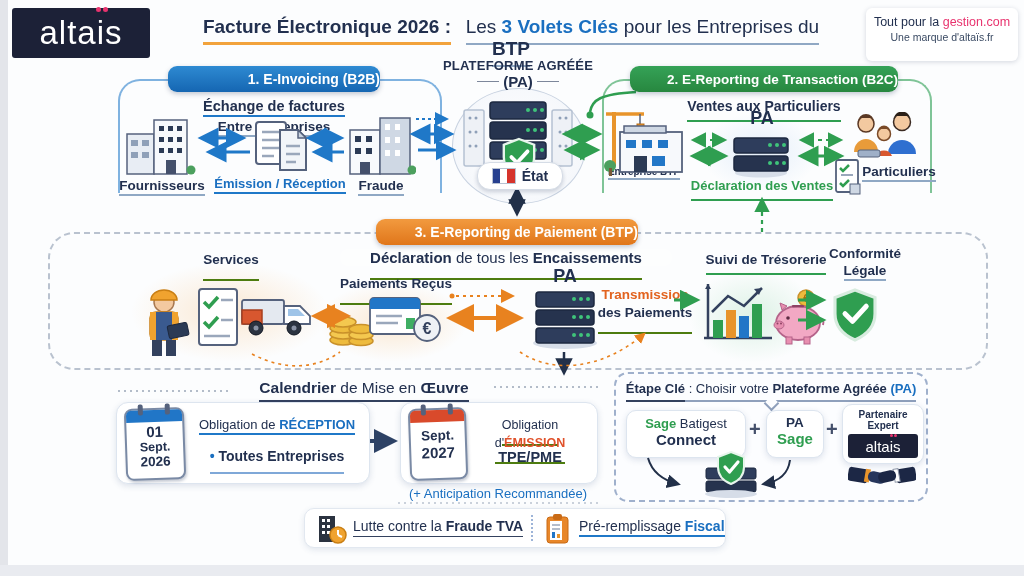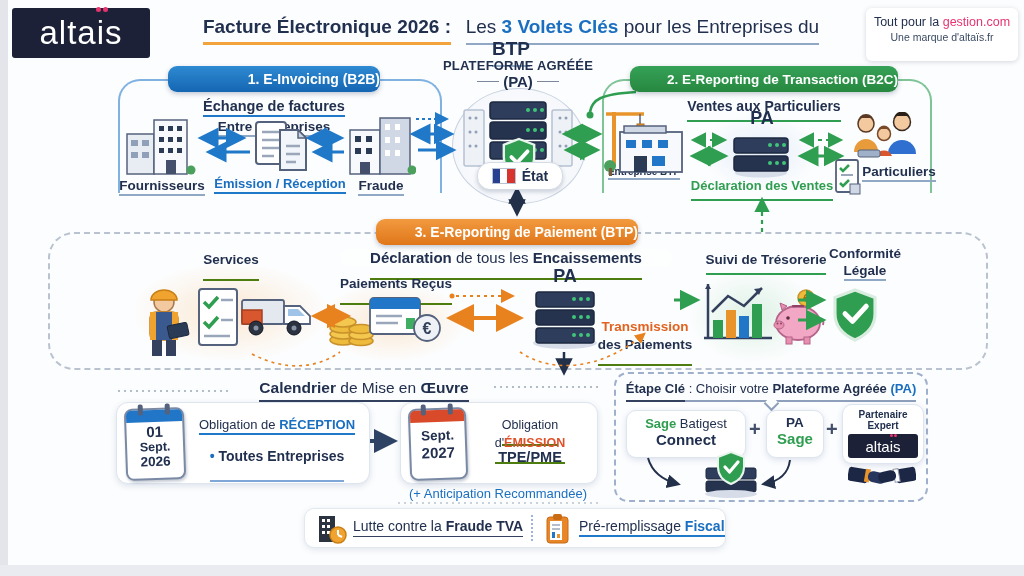--- a/index.html
+++ b/index.html
@@ -318,21 +318,21 @@
     <circle cx="55" cy="11" r="2" fill="#3fc47a"></circle>
     <circle cx="62" cy="11" r="2" fill="#3fc47a"></circle>
   <circle cx="48" cy="29" r="2" fill="#3fc47a"></circle>
     <circle cx="55" cy="29" r="2" fill="#3fc47a"></circle>
     <circle cx="62" cy="29" r="2" fill="#3fc47a"></circle>
   <circle cx="48" cy="47" r="2" fill="#3fc47a"></circle>
     <circle cx="55" cy="47" r="2" fill="#3fc47a"></circle>
     <circle cx="62" cy="47" r="2" fill="#3fc47a"></circle>
 </svg>
 
-<div class="abs c" style="left:594px;top:286px;width:102px;font-size:13.5px;line-height:1.3;z-index:2;margin-top:32px;">
+<div class="abs c" style="left:594px;top:286px;width:102px;font-size:13.5px;line-height:1.3;z-index:2;">
   <div class="b orange">Transmission</div>
   <div><span class="b navy ul-o">des Paiements</span></div>
 </div>
 
 <div class="abs c" style="left:696px;top:252px;width:140px;font-size:13.5px;z-index:2;"><span class="b navy ul-g">Suivi de Trésorerie</span></div>
 <svg class="abs" style="left:698px;top:278px;z-index:2;" width="80" height="70" viewBox="0 0 80 70">
   <line x1="10" y1="6" x2="10" y2="60" stroke="#33415e" stroke-width="2.5"></line>
   <line x1="6" y1="60" x2="74" y2="60" stroke="#33415e" stroke-width="2.5"></line>
   <path d="M10 6 l-3 5 h6 z" fill="#33415e"></path>
   <rect x="15" y="42" width="10" height="18" fill="#2f9e50"></rect>
@@ -376,21 +376,21 @@
     <span class="ring" style="left:12px;"></span>
       <span class="ring" style="right:12px;"></span>
     <div class="b navy" style="font-size:15px;line-height:1.1;margin-top:2px;">01</div>
     <div class="b navy" style="font-size:12.5px;line-height:1.1;">Sept.</div>
     <div class="b navy" style="font-size:13.5px;line-height:1.15;">2026</div>
   </div>
   <div class="abs" style="left:74px;top:12px;width:172px;text-align:center;">
     <span class="ul-b" style="font-size:13px;"><span class="navy">Obligation de </span><span class="b blue">RÉCEPTION</span></span>
   </div>
   <div class="abs" style="left:74px;top:44px;width:172px;text-align:center;">
-    <span style="border-bottom:2px solid #7fa8d8;padding-bottom:16px;font-size:14px;margin-top:28px;"><span class="b blue">•</span> <span class="b navy">Toutes Entreprises</span></span>
+    <span style="border-bottom:2px solid #7fa8d8;padding-bottom:8px;font-size:14px;margin-top:28px;"><span class="b blue">•</span> <span class="b navy">Toutes Entreprises</span></span>
   </div>
 </div>
 
 <div class="abs card" style="left:400px;top:402px;width:196px;height:80px;z-index:2;">
   <div class="cal" style="left:8px;top:5px;width:54px;height:68px;transform:rotate(-2deg);">
     <div class="cal-head" style="background:#d94a2b;"></div>
     <span class="ring" style="left:11px;"></span>
       <span class="ring" style="right:11px;"></span>
     <div class="b navy" style="font-size:13.5px;line-height:1.2;margin-top:6px;">Sept.</div>
     <div class="b navy" style="font-size:15px;line-height:1.2;">2027</div>

